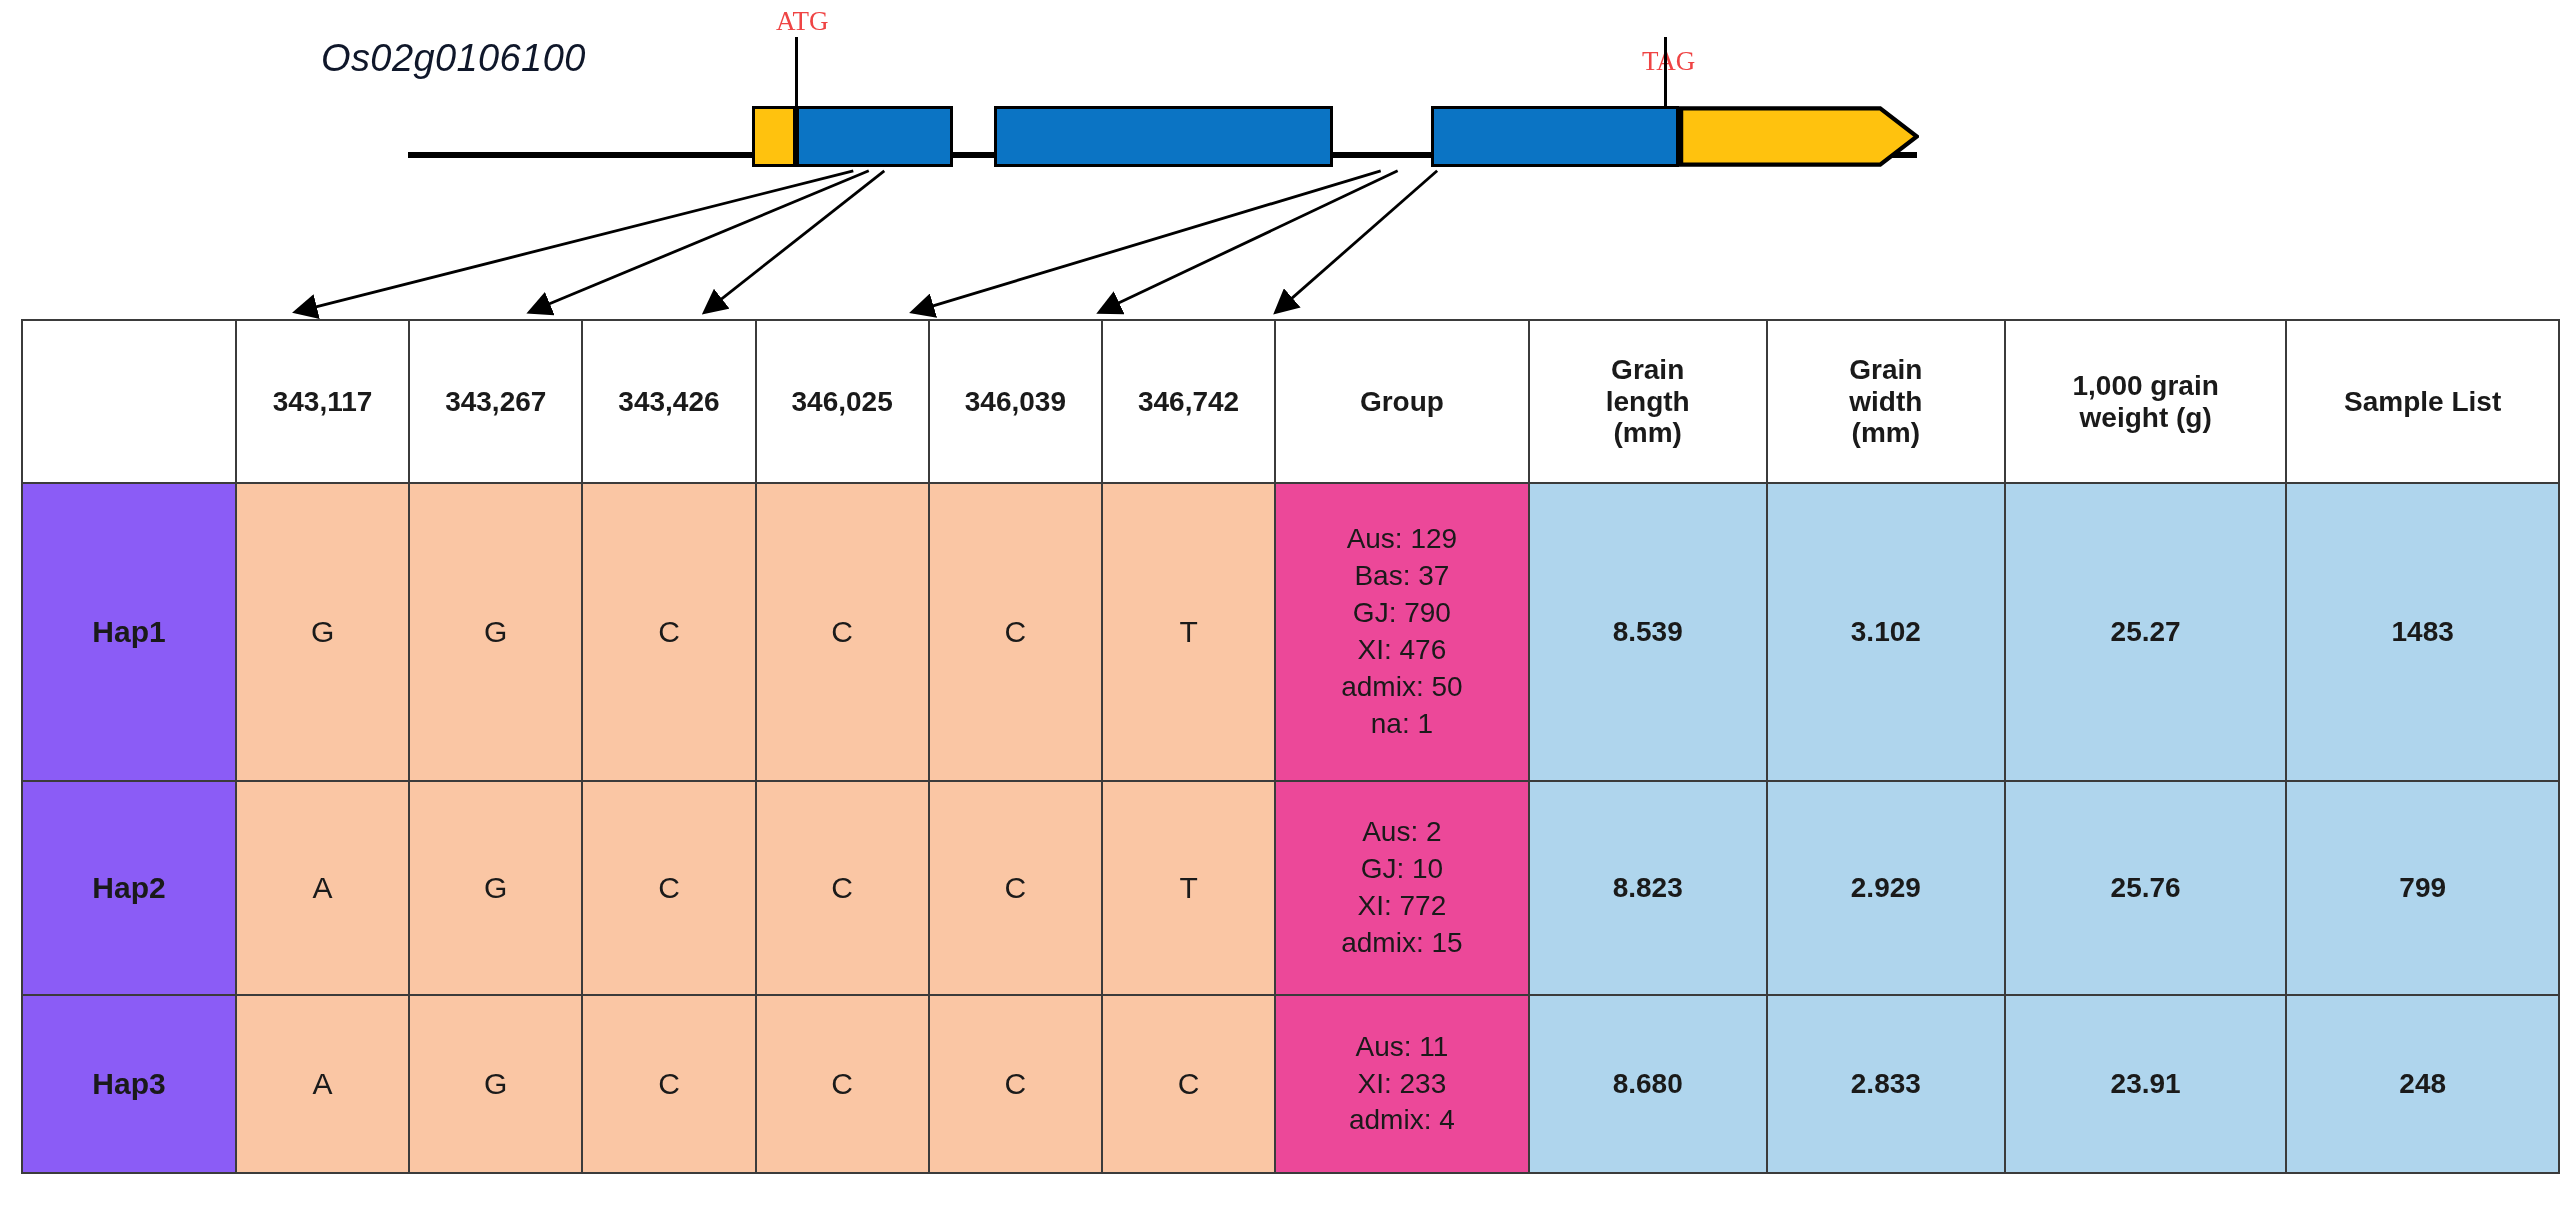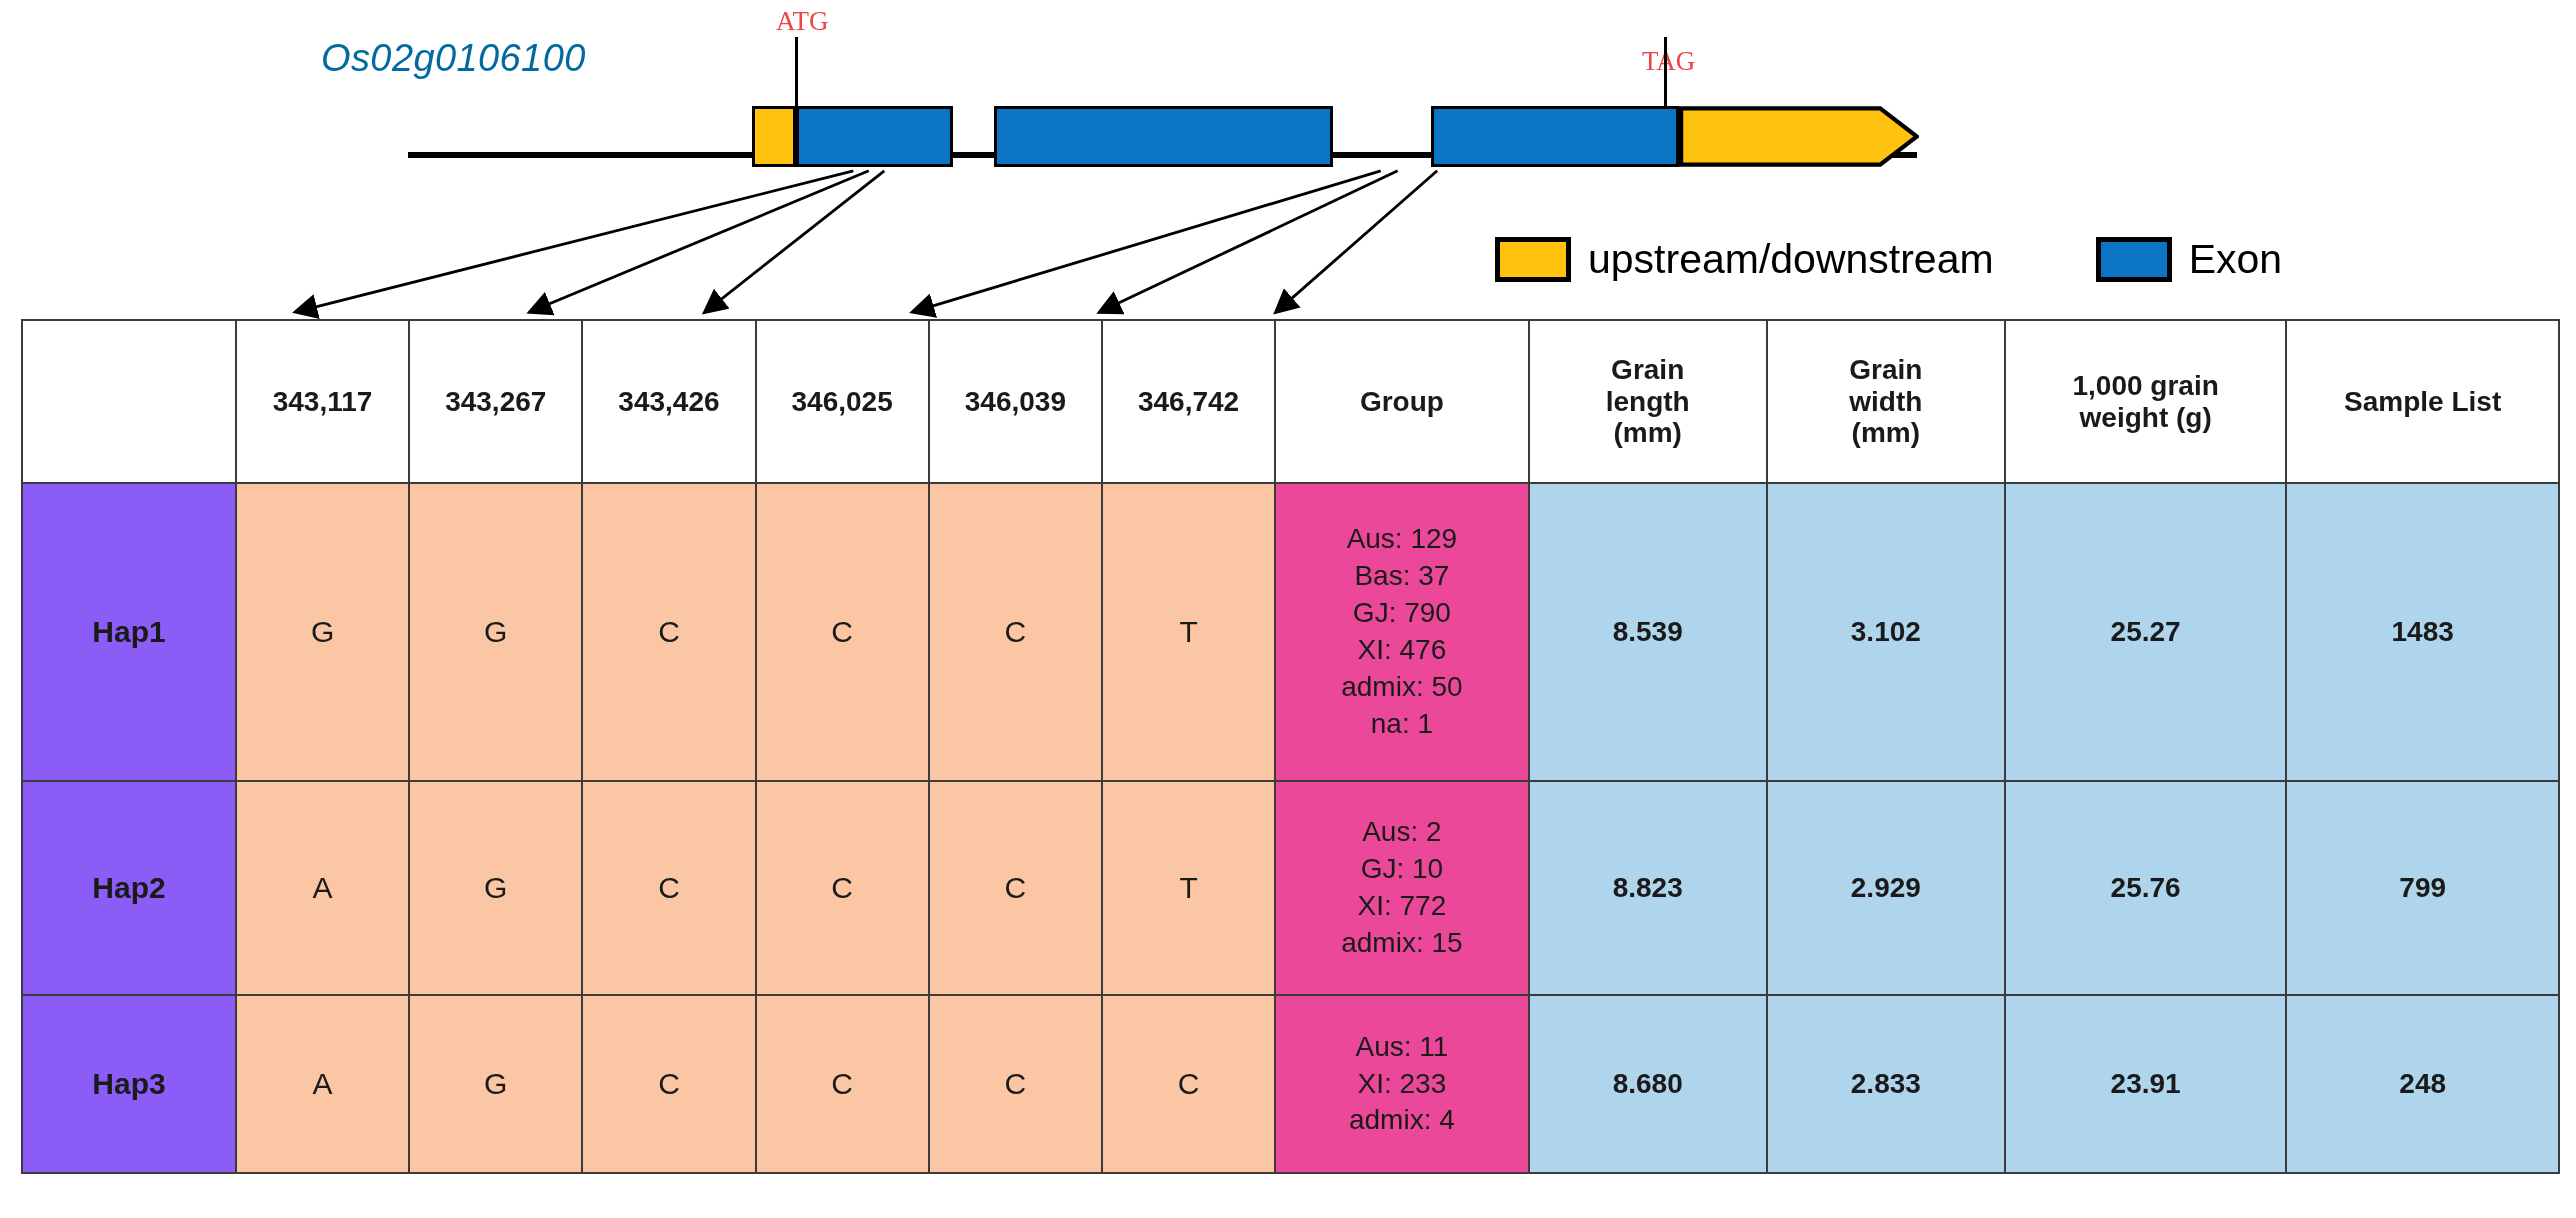--- a/index.html
+++ b/index.html
@@ -21,21 +21,21 @@
     left: 0; top: 0;
     width: 2576px;
     height: 319px;
   }
   #gene-name {
     position: absolute;
     left: 321px;
     top: 37px;
     font-size: 38px;
     font-style: italic;
-    color: #0369a1;
+    color: #0f172a;
     white-space: nowrap;
     letter-spacing: 0.4px;
   }
   .codon-label {
     position: absolute;
     font-size: 27px;
     font-family: "Liberation Serif", serif;
     color: #ef4444;
     white-space: nowrap;
   }
@@ -203,27 +203,20 @@
     <g stroke="#000000" stroke-width="4" fill="none" marker-end="url(#ah)">
       <line x1="1210" y1="242" x2="420" y2="442"></line>
       <line x1="1232" y1="242" x2="752" y2="442"></line>
       <line x1="1254" y1="242" x2="1000" y2="442"></line>
       <line x1="1958" y1="242" x2="1295" y2="442"></line>
       <line x1="1982" y1="242" x2="1560" y2="442"></line>
       <line x1="2038" y1="242" x2="1810" y2="442"></line>
     </g>
   </svg>
 
-  <div id="legend">
-    <div class="legend-swatch" style="background:#ffc20e"></div>
-    <div class="legend-text">upstream/downstream</div>
-    <div id="legend-gap"></div>
-    <div class="legend-swatch" style="background:#0b74c4"></div>
-    <div class="legend-text">Exon</div>
-  </div>
 </div>
 
 <table id="hap-table">
   <thead>
     <tr>
       <th class="hap-label"></th>
       <th class="col-pos">343,117</th>
       <th class="col-pos">343,267</th>
       <th class="col-pos">343,426</th>
       <th class="col-pos">346,025</th>

